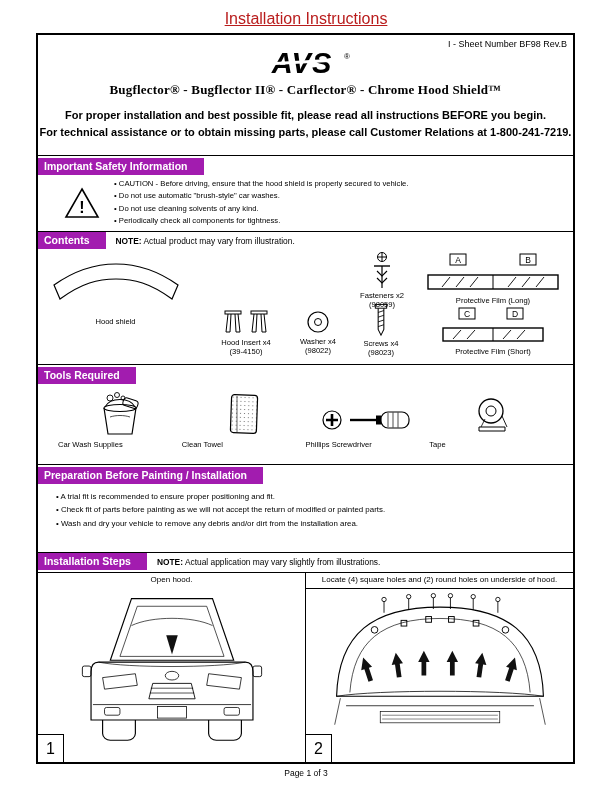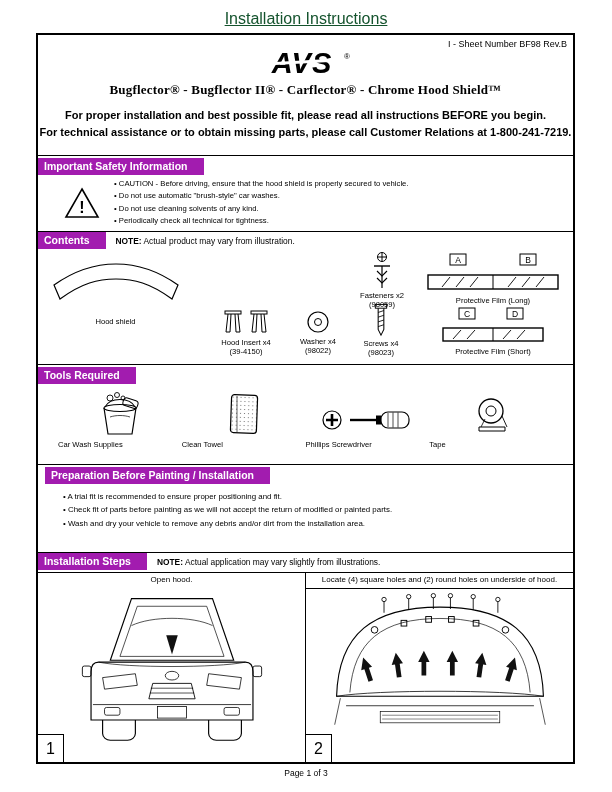--- a/index.html
+++ b/index.html
@@ -1,20 +1,20 @@
 <!DOCTYPE html>
 <html><head>
 <meta charset="utf-8">
 <style>
   html,body { margin:0; padding:0; background:#fff; }
   body { width:612px; height:792px; font-family:"Liberation Sans", sans-serif; color:#000; }
   .page { position:relative; width:612px; height:792px; background:#fff; overflow:hidden; }
 
   .doc-title { position:absolute; top:10px; left:0; width:100%; text-align:center;
-               font-size:16px; color:#14532d; }
+               font-size:16px; color:#b91c1c; }
   .doc-title span { text-decoration:underline; }
 
   .main-box { position:absolute; left:36px; top:33px; width:539px; height:731px;
               border:2px solid #000; box-sizing:border-box;
               display:flex; flex-direction:column; }
 
   .top-block { height:120px; box-sizing:border-box; padding-top:2px; }
   .sheet-number { text-align:right; font-size:9px; padding:2px 6px 0 0; }
   .logo-row { text-align:center; line-height:0; margin-top:-2px; }
   .product-line { text-align:center; font-family:"Liberation Serif", serif;
@@ -36,21 +36,21 @@
   .sec-contents { height:133px; }
   .contents-body { position:relative; height:112px; }
   .citem { position:absolute; text-align:center; font-size:7.6px; line-height:1.25; }
   .citem .ic { line-height:0; }
 
   .sec-tools { height:100px; }
   .tools-body { display:flex; padding:4px 20px 0 20px; }
   .titem { flex:1; text-align:left; font-size:7.6px; }
   .titem .ic { height:48px; display:flex; align-items:flex-end; justify-content:center; line-height:0; margin-bottom:4px; }
 
-  .sec-prep { height:88px;padding-left:7px; }
+  .sec-prep { height:88px; }
   .prep-bullets { font-size:7.9px; line-height:1.7; padding:6px 14px 0 18px; }
 
   .sec-steps { flex:1; display:flex; flex-direction:column; }
   .panels { flex:1; display:flex; border-top:1.5px solid #000; margin-top:2px; }
   .panel { flex:1; position:relative; overflow:hidden; box-sizing:border-box; }
   .panel-1 { border-right:1.5px solid #000; }
   .caption { text-align:center; font-size:8px; padding:2px 8px 1px 8px; line-height:1.3; }
   .panel-2 .caption { border-bottom:1px solid #000; padding-bottom:3px; }
   .illus { text-align:center; line-height:0; margin-top:1px; }
   .stepnum { position:absolute; left:0; bottom:0; width:25px; height:27px;
@@ -93,21 +93,21 @@
       <span class="sec-bar">Important Safety Information</span>
       <div class="safety-body">
         <svg width="36" height="32" viewBox="0 0 36 32">
           <polygon points="18,2 34,30 2,30" fill="none" stroke="#000" stroke-width="1.6"></polygon>
           <text x="18" y="26" text-anchor="middle" font-size="16" font-weight="bold">!</text>
         </svg>
         <div class="bullets">
           <div class="bullet">CAUTION - Before driving, ensure that the hood shield is properly secured to vehicle.</div>
           <div class="bullet">Do not use automatic "brush-style" car washes.</div>
           <div class="bullet">Do not use cleaning solvents of any kind.</div>
-          <div class="bullet">Periodically check all technical for tightness.</div>
+          <div class="bullet">Periodically check all components for tightness.</div>
         </div>
       </div>
     </div>
 
     <div class="sec sec-contents">
       <div class="sec-head">
         <span class="sec-bar">Contents</span>
         <span class="note">
           <b>NOTE:</b>
           <span>Actual product may vary from illustration.</span>

